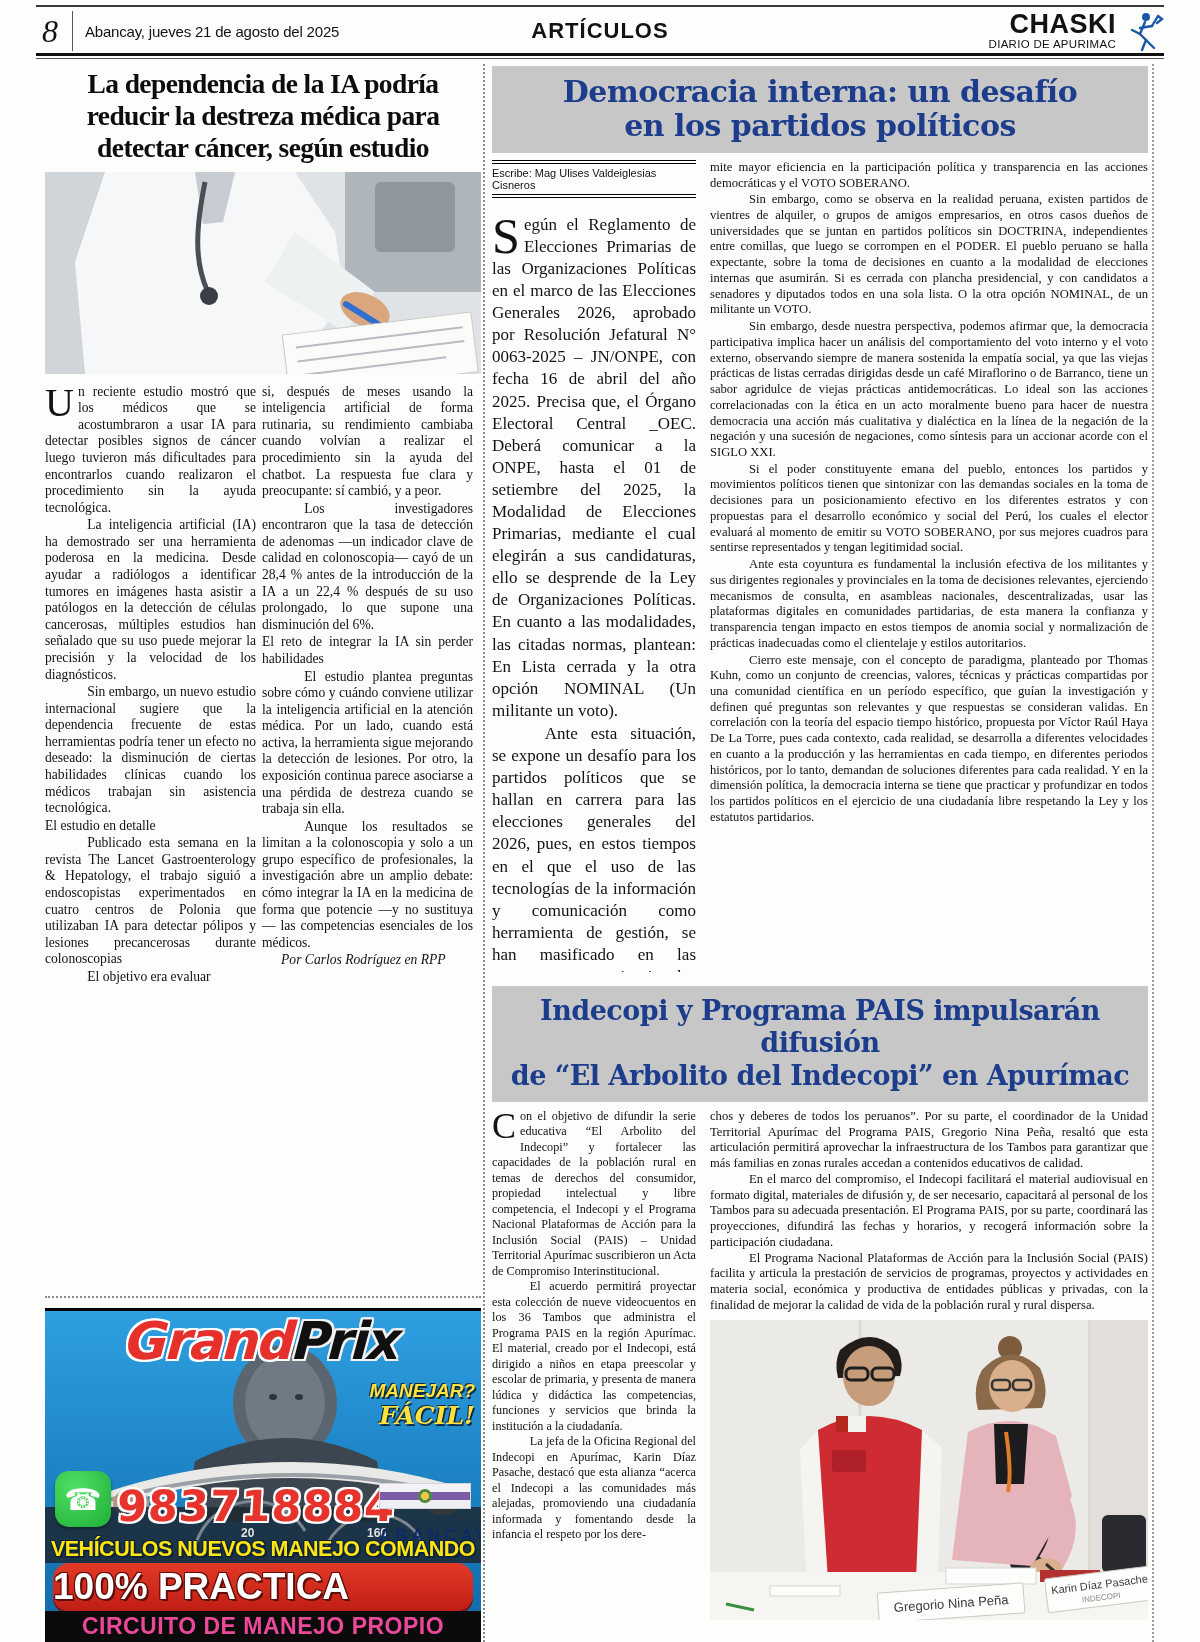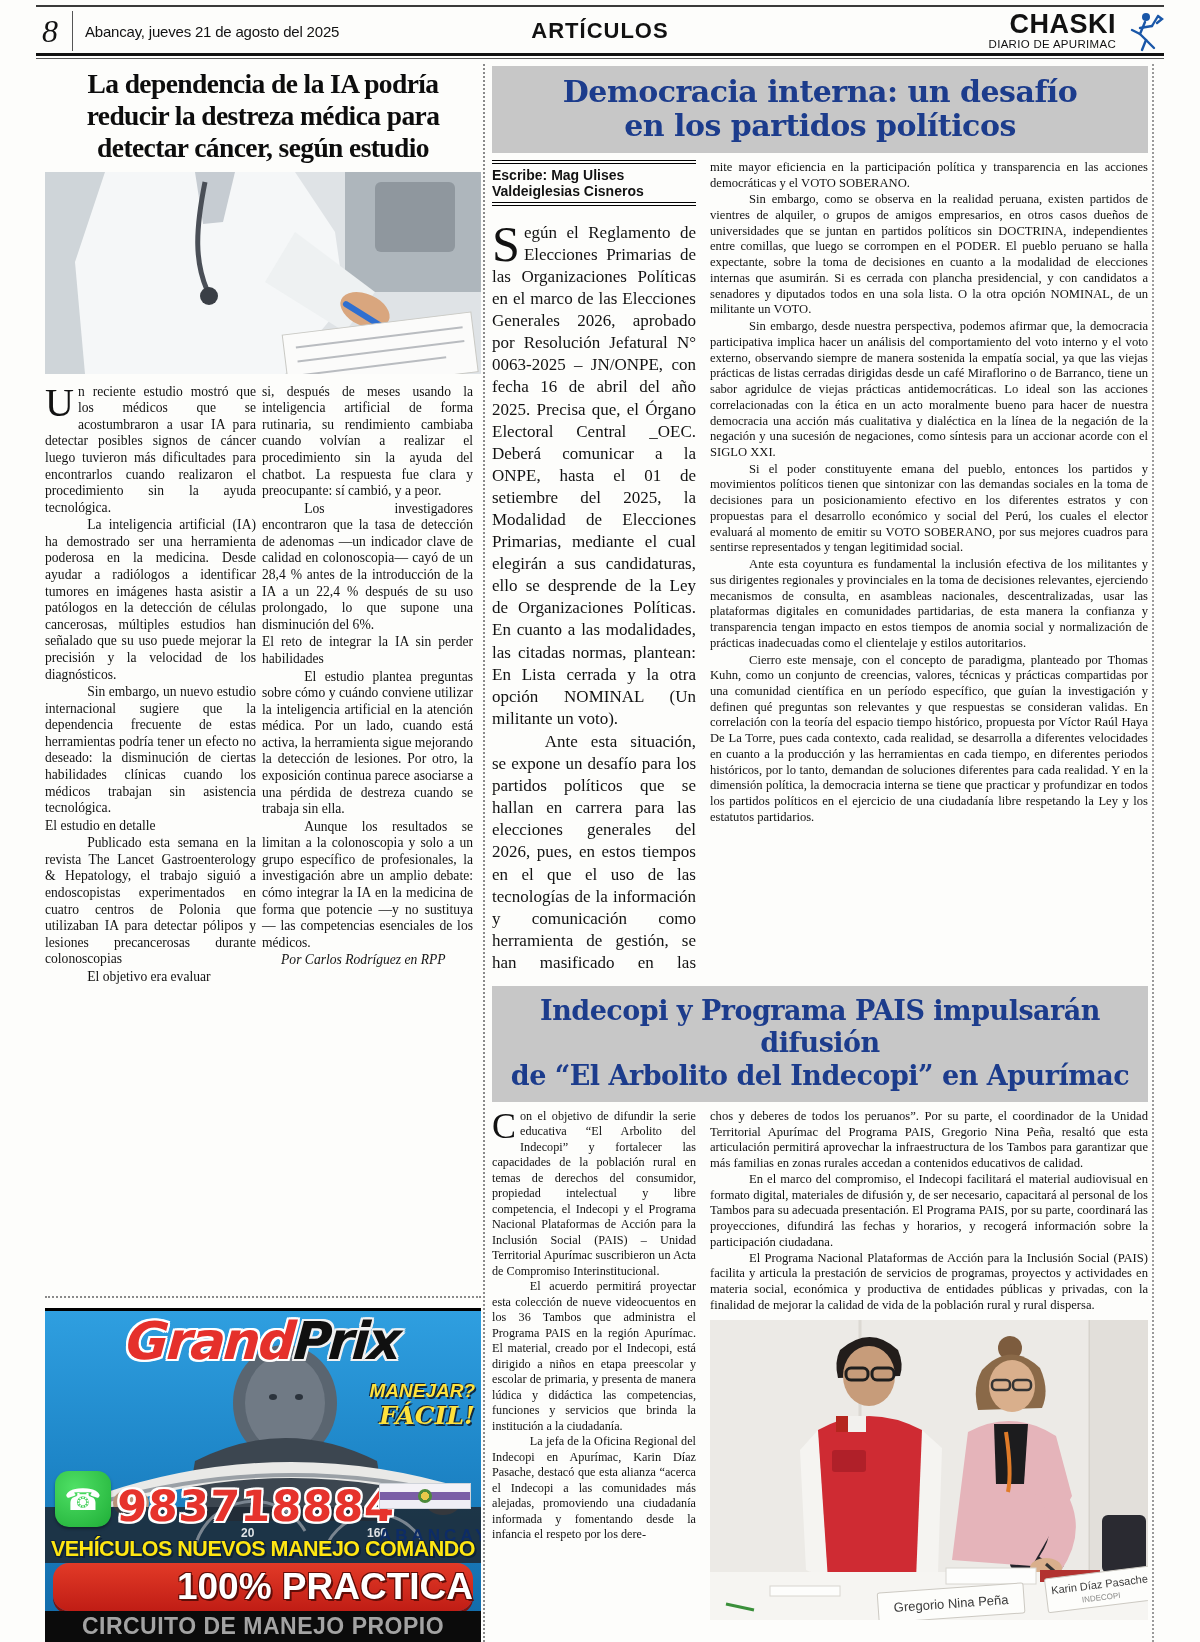--- a/index.html
+++ b/index.html
@@ -51,21 +51,21 @@
   .sec-title { background:#c7c7c7; color:#1c3c8c; text-align:center;
     font-family:"DejaVu Serif",serif; font-weight:bold; padding:9px 4px 10px; }
   .sec-title .l1, .sec-title .l2 { display:block; }
   .demo-title { font-size:30px; line-height:1.13; letter-spacing:-0.5px; }
   .inde-title { font-size:27px; line-height:1.2; letter-spacing:-0.5px; margin-top:14px; }
 
   .demo-cols { display:flex; gap:14px; margin-top:7px; height:812px; overflow:hidden; }
   .col-narrow { width:204px; }
   .col-wide { flex:1; }
   .rule-dbl { border-top:1px solid #000; border-bottom:1px solid #000; height:4px; }
-  .escribe { font-family:"Liberation Sans",sans-serif; font-weight:bold; font-size:14px; padding:3px 0 3px; }
+  .escribe { font-family:"Liberation Sans",sans-serif; font-weight:normal; font-size:11px; padding:3px 0 3px; }
   .demo-left-text { font-size:17px; line-height:1.3; margin-top:16px; }
   .demo-left-text p { margin-bottom:1px; }
   .demo-photo { display:block; margin-top:12px; }
   .demo-right-text { font-size:12.6px; line-height:1.25; }
   .demo-right-text p { margin-bottom:1px; }
 
   .inde-cols { display:flex; gap:14px; margin-top:7px; height:555px; overflow:hidden; }
   .inde-left-text { font-size:12.2px; line-height:1.27; height:100%; overflow:hidden; }
   .inde-right-text { font-size:12.6px; line-height:1.25; max-height:252px; overflow:hidden; }
   .inde-photo { display:block; margin-top:6px; }
@@ -101,26 +101,26 @@
   .ad-flag { width:92px; height:26px; background:linear-gradient(180deg,#f4f2f7 0 33%, #7b5ea6 33% 66%, #efeef5 66% 100%);
     border:1px solid #cfd3da; position:relative; }
   .ad-flag::after { content:""; position:absolute; left:50%; top:50%; transform:translate(-50%,-50%);
     width:14px; height:14px; border-radius:50%; background:radial-gradient(circle,#e8c84a 0 40%, #4d8a3a 41% 100%); }
   .ad-city { margin-top:17px; color:#0d2c66; font-weight:bold; font-size:17px; letter-spacing:4px; }
   .ad-feature { position:absolute; top:226px; left:0; right:0; text-align:center; color:#ffe612;
     font-weight:bold; font-size:21.5px; letter-spacing:-0.5px; white-space:nowrap;
     text-shadow:2px 2px 0 #0f2338,-1px -1px 0 #0f2338,1px -1px 0 #0f2338,-1px 1px 0 #0f2338; }
   .ad-highlight { position:absolute; top:252px; left:8px; right:8px; height:48px; border-radius:16px;
     background:linear-gradient(180deg,#e23a27,#c01d15); box-shadow:0 3px 0 #7e120c;
-    display:flex; align-items:center; justify-content:flex-end; }
+    display:flex; align-items:center; justify-content:flex-start; }
   .ad-highlight span { color:#fff; font-weight:bold; font-size:37px; letter-spacing:0px;
     text-shadow:2px 2px 0 #5f0d08,-1px -1px 0 #5f0d08,1px -1px 0 #5f0d08,-1px 1px 0 #5f0d08; }
   .ad-footer { position:absolute; bottom:0; left:0; right:0; height:31px; background:#0b0b0b;
     display:flex; align-items:center; justify-content:center; }
-  .ad-footer span { color:#a3a3a3; font-weight:bold; font-size:23px; letter-spacing:0.5px; white-space:nowrap;text-align:center; }
+  .ad-footer span { color:#ec4899; font-weight:bold; font-size:23px; letter-spacing:0.5px; white-space:nowrap;text-align:center; }
 
   svg text { font-family:"Liberation Sans",sans-serif; }
 </style>
 </head>
 <body>
 
 <div class="page">
 
   <div class="rule-top"></div>
   <div class="header">

